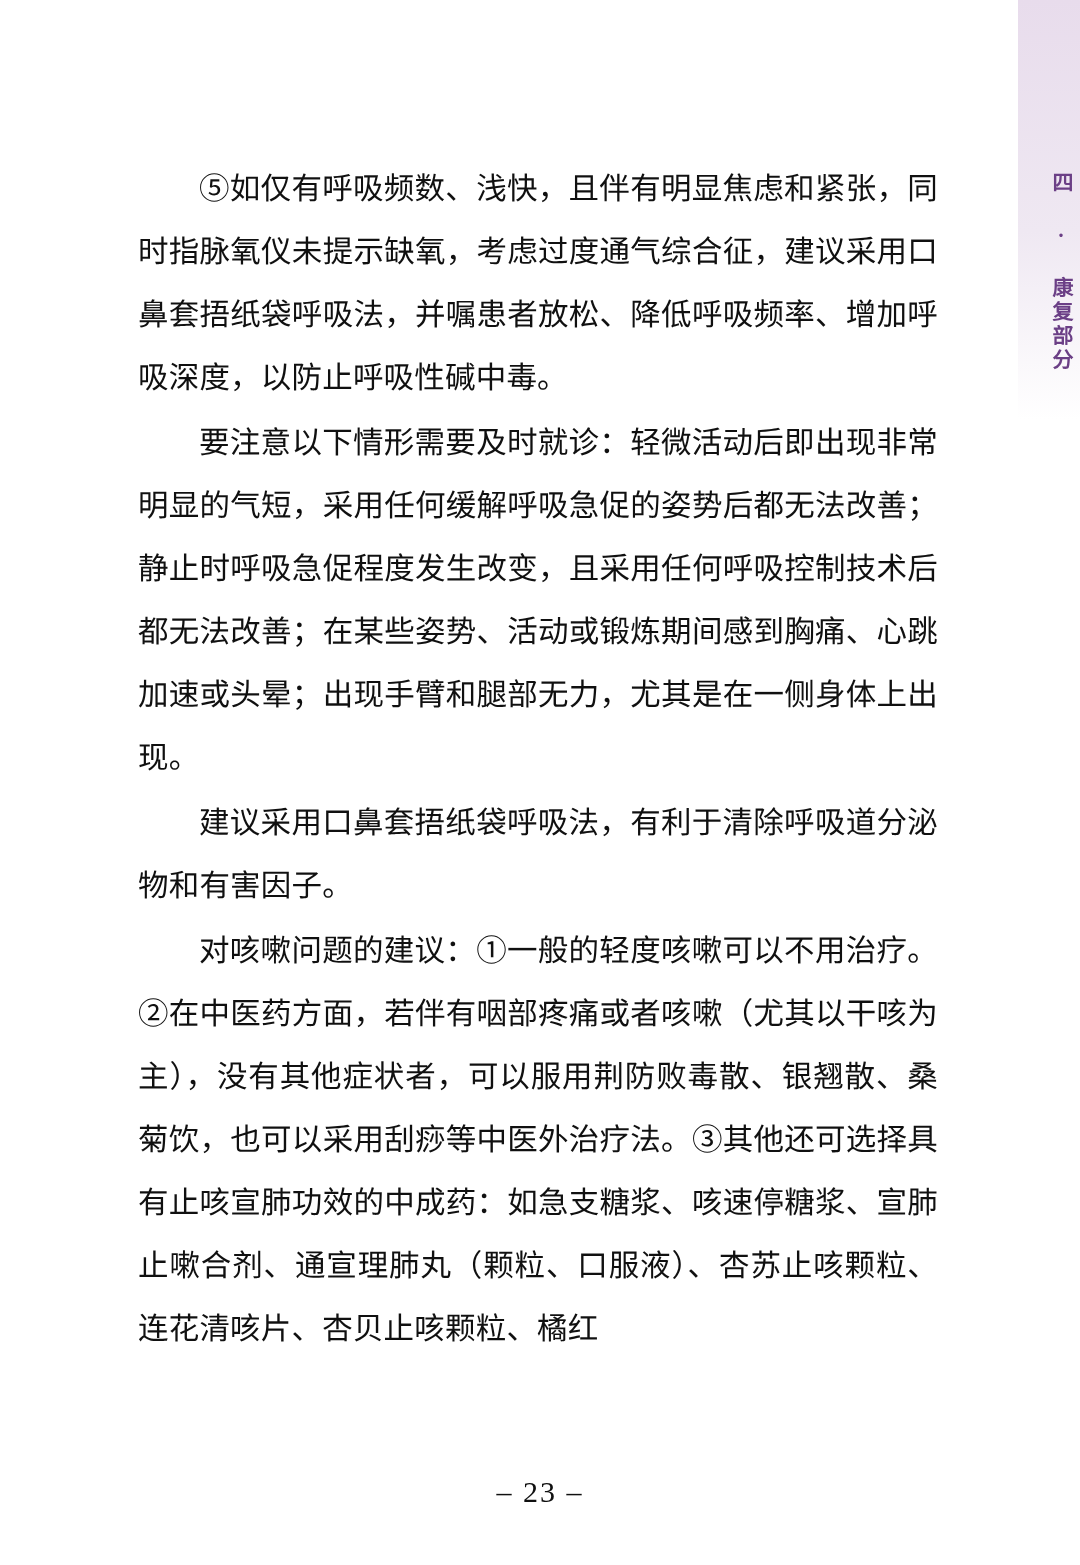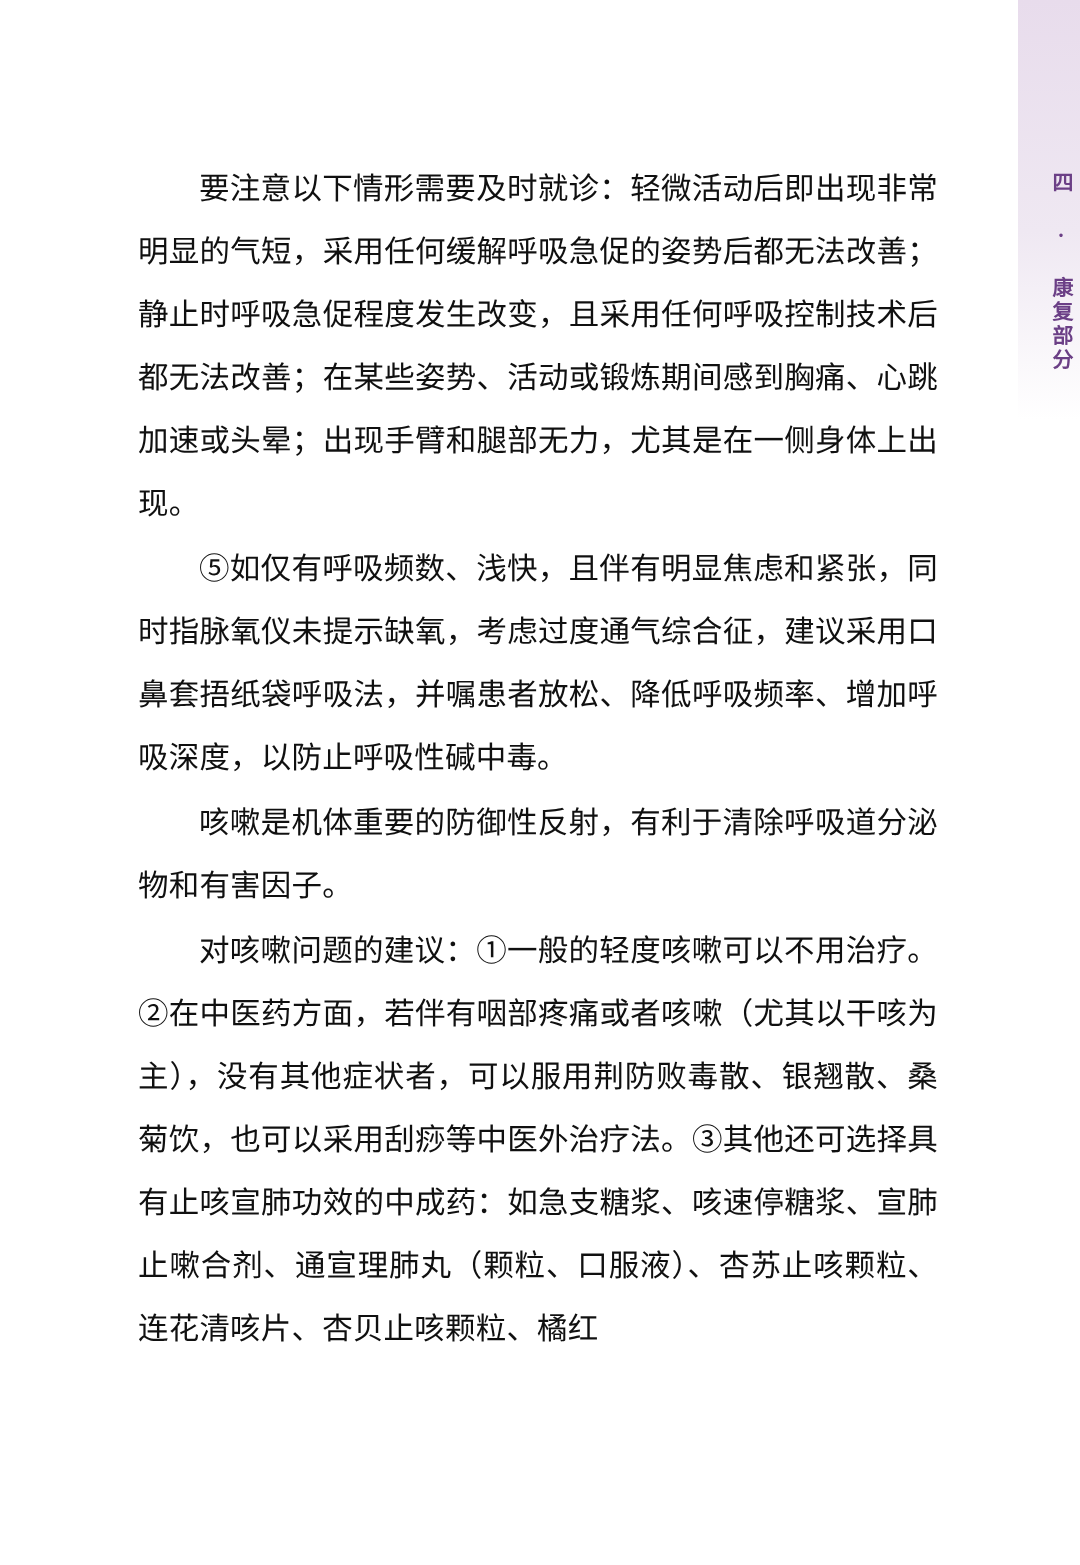--- a/index.html
+++ b/index.html
@@ -96,20 +96,21 @@
 <body>
 
 <div class="page">
 
   <div class="side-tab">
     <div class="side-tab-band"></div>
     <div class="side-tab-text">四 · 康复部分</div>
   </div>
 
   <div class="content">
+    <p class="para indent">⑤如仅有呼吸频数、浅快，且伴有明显焦虑和紧张，同时指脉氧仪未提示缺氧，考虑过度通气综合征，建议采用口鼻套捂纸袋呼吸法，并嘱患者放松、降低呼吸频率、增加呼吸深度，以防止呼吸性碱中毒。</p>
     <p class="para indent">要注意以下情形需要及时就诊：轻微活动后即出现非常明显的气短，采用任何缓解呼吸急促的姿势后都无法改善；静止时呼吸急促程度发生改变，且采用任何呼吸控制技术后都无法改善；在某些姿势、活动或锻炼期间感到胸痛、心跳加速或头晕；出现手臂和腿部无力，尤其是在一侧身体上出现。</p>
-    <p class="para indent">⑤如仅有呼吸频数、浅快，且伴有明显焦虑和紧张，同时指脉氧仪未提示缺氧，考虑过度通气综合征，建议采用口鼻套捂纸袋呼吸法，并嘱患者放松、降低呼吸频率、增加呼吸深度，以防止呼吸性碱中毒。</p>
-    <p class="para indent">咳嗽是机体重要的防御性反射，有利于清除呼吸道分泌物和有害因子。</p>
+    <p class="para indent">建议采用口鼻套捂纸袋呼吸法，有利于清除呼吸道分泌物和有害因子。</p>
     <p class="para indent">对咳嗽问题的建议：①一般的轻度咳嗽可以不用治疗。②在中医药方面，若伴有咽部疼痛或者咳嗽（尤其以干咳为主），没有其他症状者，可以服用荆防败毒散、银翘散、桑菊饮，也可以采用刮痧等中医外治疗法。③其他还可选择具有止咳宣肺功效的中成药：如急支糖浆、咳速停糖浆、宣肺止嗽合剂、通宣理肺丸（颗粒、口服液）、杏苏止咳颗粒、连花清咳片、杏贝止咳颗粒、橘红</p>
   </div>
 
+  <div class="folio">– 23 –</div>
 
 </div>
 
 </body></html>

